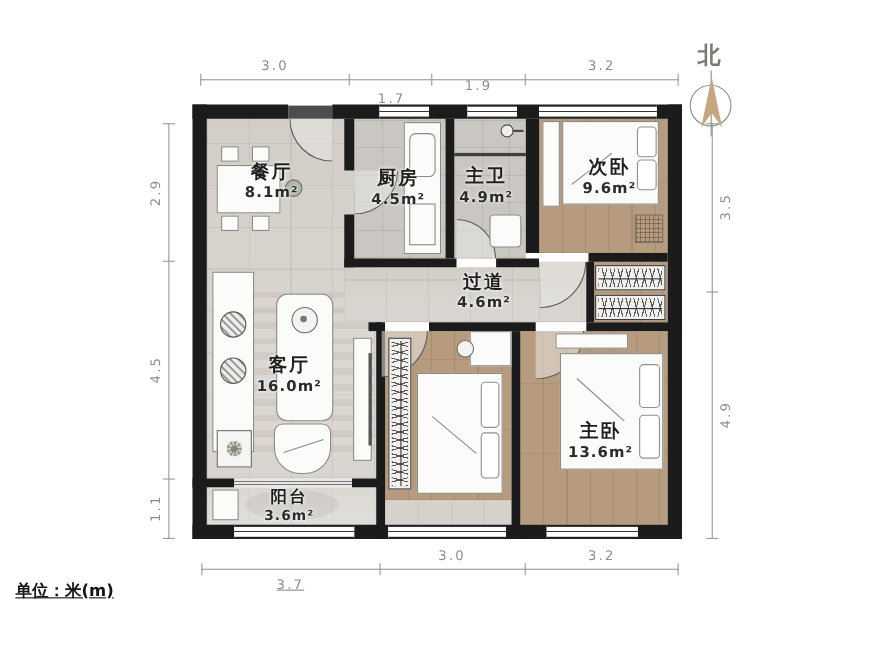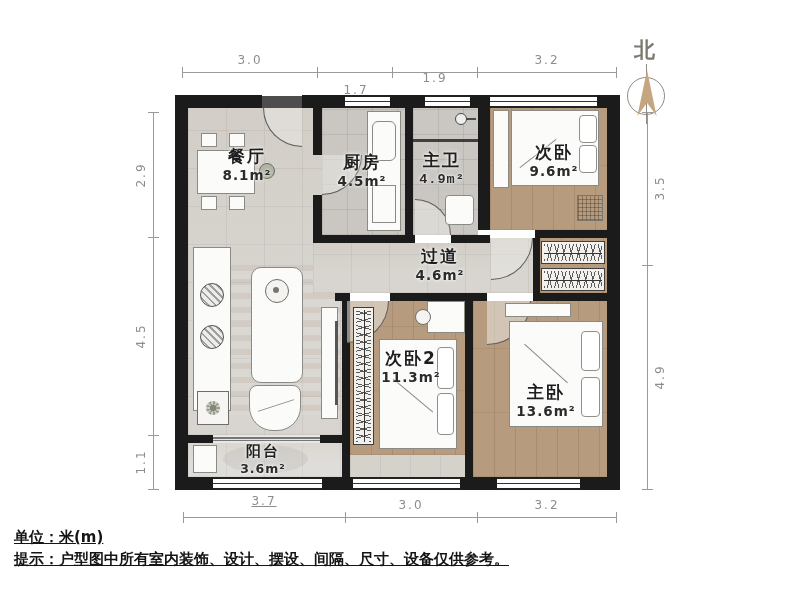--- a/index.html
+++ b/index.html
@@ -194,35 +194,35 @@
     <div style="position:absolute;left:48px;top:350px;width:85px;height:28px;border-radius:50%;background:rgba(0,0,0,.05);"></div>
 
     <div class="room-label" style="left:72px;top:70px;">
       <div class="rname">餐厅</div>
       <div class="rarea">8.1m²</div>
     </div>
     <div class="room-label" style="left:187px;top:76px;">
       <div class="rname">厨房</div>
       <div class="rarea">4.5m²</div>
     </div>
-    <div class="room-label" style="left:267px;top:74px;font-family:Liberation Mono, monospace;">
+    <div class="room-label" style="left:267px;top:74px;">
       <div class="rname">主卫</div>
       <div class="rarea">4.9m²</div>
     </div>
     <div class="room-label" style="left:379px;top:66px;">
       <div class="rname">次卧</div>
       <div class="rarea">9.6m²</div>
     </div>
     <div class="room-label" style="left:265px;top:170px;">
       <div class="rname">过道</div>
       <div class="rarea">4.6m²</div>
     </div>
-    <div class="room-label" style="left:236px;top:272px;">
-      <div class="rname">次卧2</div>
-      <div class="rarea">11.3m²</div>
+    <div class="room-label" style="left:88px;top:246px;">
+      <div class="rname">客厅</div>
+      <div class="rarea">16.0m²</div>
     </div>
     <div class="room-label" style="left:371px;top:306px;">
       <div class="rname">主卧</div>
       <div class="rarea">13.6m²</div>
     </div>
     <div class="room-label" style="left:88px;top:364px;">
       <div class="rname" style="font-size:15px;">阳台</div>
       <div class="rarea" style="font-size:12.5px;">3.6m²</div>
     </div>
   </div>
@@ -238,21 +238,21 @@
   <div class="dim-num" style="left:356px;top:60px;margin-top:30px;">1.7</div>
   <div class="dim-num" style="left:435px;top:60px;margin-top:18px;">1.9</div>
   <div class="dim-num" style="left:547px;top:60px;">3.2</div>
 
   <div class="dim-line-h" style="left:183px;top:517px;width:434px;">
     <div class="tick-v" style="left:0px;"></div>
     <div class="tick-v" style="left:162px;"></div>
     <div class="tick-v" style="left:294px;"></div>
     <div class="tick-v" style="left:433px;"></div>
   </div>
-  <div class="dim-num" style="left:264px;top:501px;text-decoration:underline;">3.7</div>
+  <div class="dim-num" style="left:264px;top:531px;text-decoration:underline;">3.7</div>
   <div class="dim-num" style="left:411px;top:505px;">3.0</div>
   <div class="dim-num" style="left:547px;top:505px;">3.2</div>
 
   <div class="dim-line-v" style="left:153px;top:112px;height:378px;">
     <div class="tick-h" style="top:0px;"></div>
     <div class="tick-h" style="top:125px;"></div>
     <div class="tick-h" style="top:323px;"></div>
     <div class="tick-h" style="top:377px;"></div>
   </div>
   <div class="dim-num rot" style="left:141px;top:175px;">2.9</div>
@@ -267,16 +267,15 @@
   <div class="dim-num rot" style="left:660px;top:188px;">3.5</div>
   <div class="dim-num rot" style="left:660px;top:377px;">4.9</div>
 
   <div class="north-label" style="left:634px;top:36px;">北</div>
   <div class="compass-circle" style="left:627px;top:77px;"></div>
   <div class="compass-needle-line" style="left:646px;top:64px;height:60px;"></div>
   <div class="compass-needle" style="left:632px;top:70px;"></div>
 
   <div class="notes">
     <div>单位：米(m)</div>
-    <div>提示：户型图中所有室内装饰、设计、摆设、间隔、尺寸、设备仅供参考。</div>
   </div>
 
 </div>
 
 </body></html>

